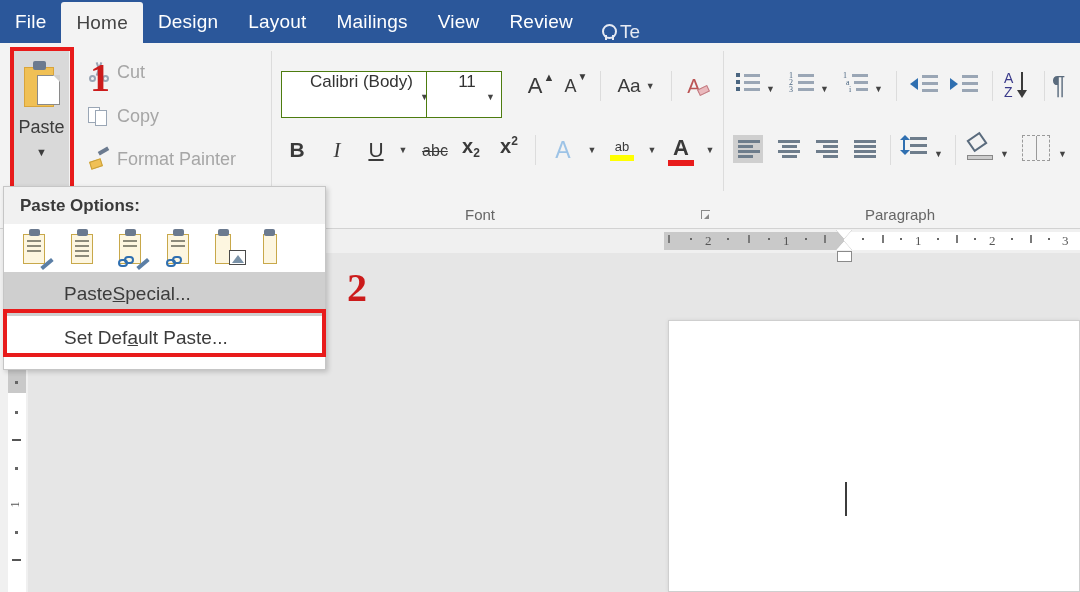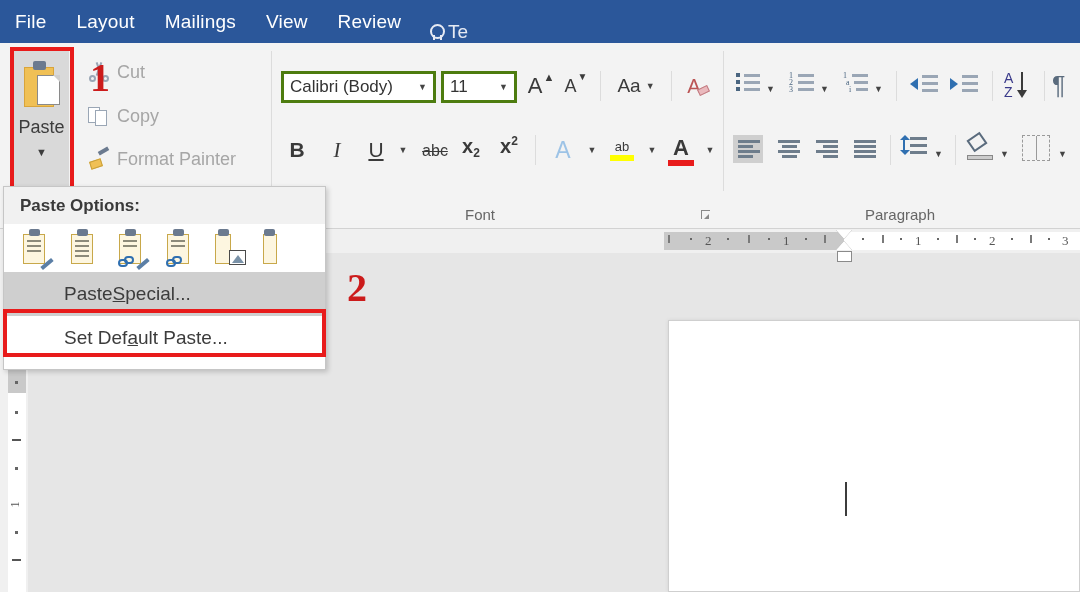--- a/index.html
+++ b/index.html
@@ -136,22 +136,22 @@
     position:absolute; left:2px; top:12px; width:12px; height:8px;
     background:#f0c055; border:1px solid #c9a03a; transform: rotate(-18deg);
   }
   .ico-brush i:nth-child(2){
     position:absolute; left:10px; top:1px; width:11px; height:4px;
     background:#6b7a8f; transform: rotate(-30deg);
   }
 
   
   .combo {
-    position: absolute; background: #ffffff; border: 3px solid #4d7c0f;
-    display: flex; align-items: center; height: 32px;
+    position: absolute; background: #ffffff; border: 1px solid #4d7c0f;
+    display: flex; align-items: center; height: 47px; flex-direction: column;
   }
   .combo span.val { font-size: 17px; color: #333; padding-left: 6px; white-space: nowrap; overflow: hidden; }
   .combo span.car { margin-left: auto; font-size: 9px; color: #444; padding: 0 6px; }
 
   .ficon {
     position: absolute; display: flex; align-items: center; justify-content: center;
     color: #3a3a3a;
   }
   .caret-sm { font-size: 9px; color: #444; }
 
@@ -310,20 +310,22 @@
     background: #3c3c3c;
   }
 </style>
 </head>
 <body>
 
 <div id="app">
 
   <div class="tabbar">
     <div class="tab">File</div>
+    <div class="tab active">Home</div>
+    <div class="tab">Design</div>
     <div class="tab">Layout</div>
     <div class="tab">Mailings</div>
     <div class="tab">View</div>
     <div class="tab">Review</div>
     <div class="tellme">
       <span class="bulb"></span>
       <span>Te</span>
     </div>
   </div>
 
@@ -363,21 +365,21 @@
     </div>
 
     <div class="rednum" style="left:90px; top:15px;">1</div>
 
     <div class="grpdiv" style="left:271px;"></div>
 
     <div class="combo" style="left:281px; top:28px; width:155px;">
       <span class="val">Calibri (Body)</span>
       <span class="car">▼</span>
     </div>
-    <div class="combo" style="left:441px; top:28px; width:76px;">
+    <div class="combo" style="left:426px; top:28px; width:76px;">
       <span class="val">11</span>
       <span class="car">▼</span>
     </div>
 
     <div class="ficon" style="left:526px; top:28px; width:30px; height:30px; font-size:22px;">
       <span>A</span>
       <span style="font-size:11px; align-self:flex-start; margin-left:1px;">▲</span>
     </div>
     <div class="ficon" style="left:561px; top:28px; width:30px; height:30px; font-size:18px;">
       <span>A</span>

